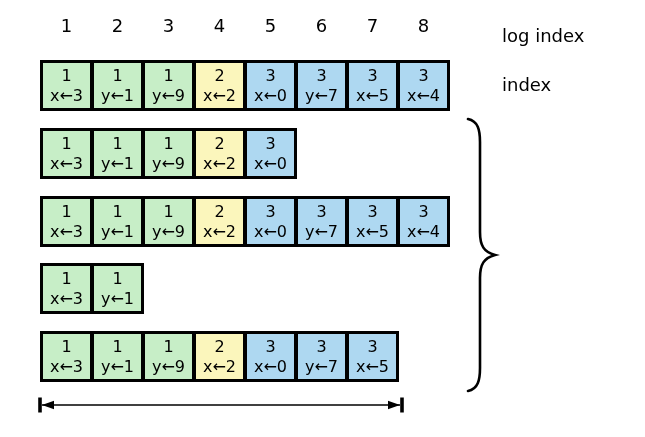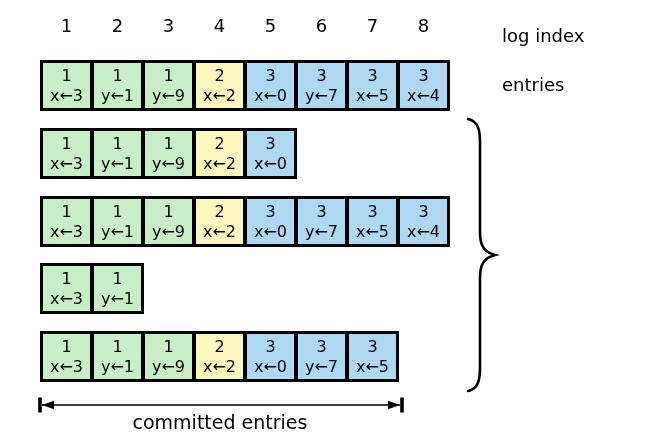--- a/index.html
+++ b/index.html
@@ -221,28 +221,27 @@
         <span>3</span>
         <span>y←7</span>
       </div>
       <div class="log-entry" style="background: rgb(174, 216, 241);">
         <span>3</span>
         <span>x←5</span>
       </div>
     </div>
 
   <div class="side-label label-logindex">log index</div>
-  <div class="side-label label-leader">entries</div>
+  <div class="side-label label-leader">index</div>
 
   <svg class="brace-svg" viewBox="0 0 46 278">
     <path d="M 8,3 C 18,5 20,14 20,26 L 20,116 C 20,130 24,136 35,139 C 24,142 20,148 20,162 L 20,252 C 20,264 18,273 8,275" fill="none" stroke="#000000" stroke-width="2.6" stroke-linecap="round"></path>
   </svg>
 
   <svg class="arrow-svg" viewBox="0 0 366 18">
     <line x1="2" y1="1.5" x2="2" y2="16.5" stroke="#000000" stroke-width="3.6"></line>
     <line x1="364" y1="1.5" x2="364" y2="16.5" stroke="#000000" stroke-width="3.6"></line>
     <line x1="4" y1="9" x2="362" y2="9" stroke="#000000" stroke-width="1.6"></line>
     <polygon points="4,9 16,4.8 16,13.2" fill="#000000"></polygon>
     <polygon points="362,9 350,4.8 350,13.2" fill="#000000"></polygon>
   </svg>
-  <div class="committed-label">committed entries</div>
 
 </div>
 
 </body></html>

